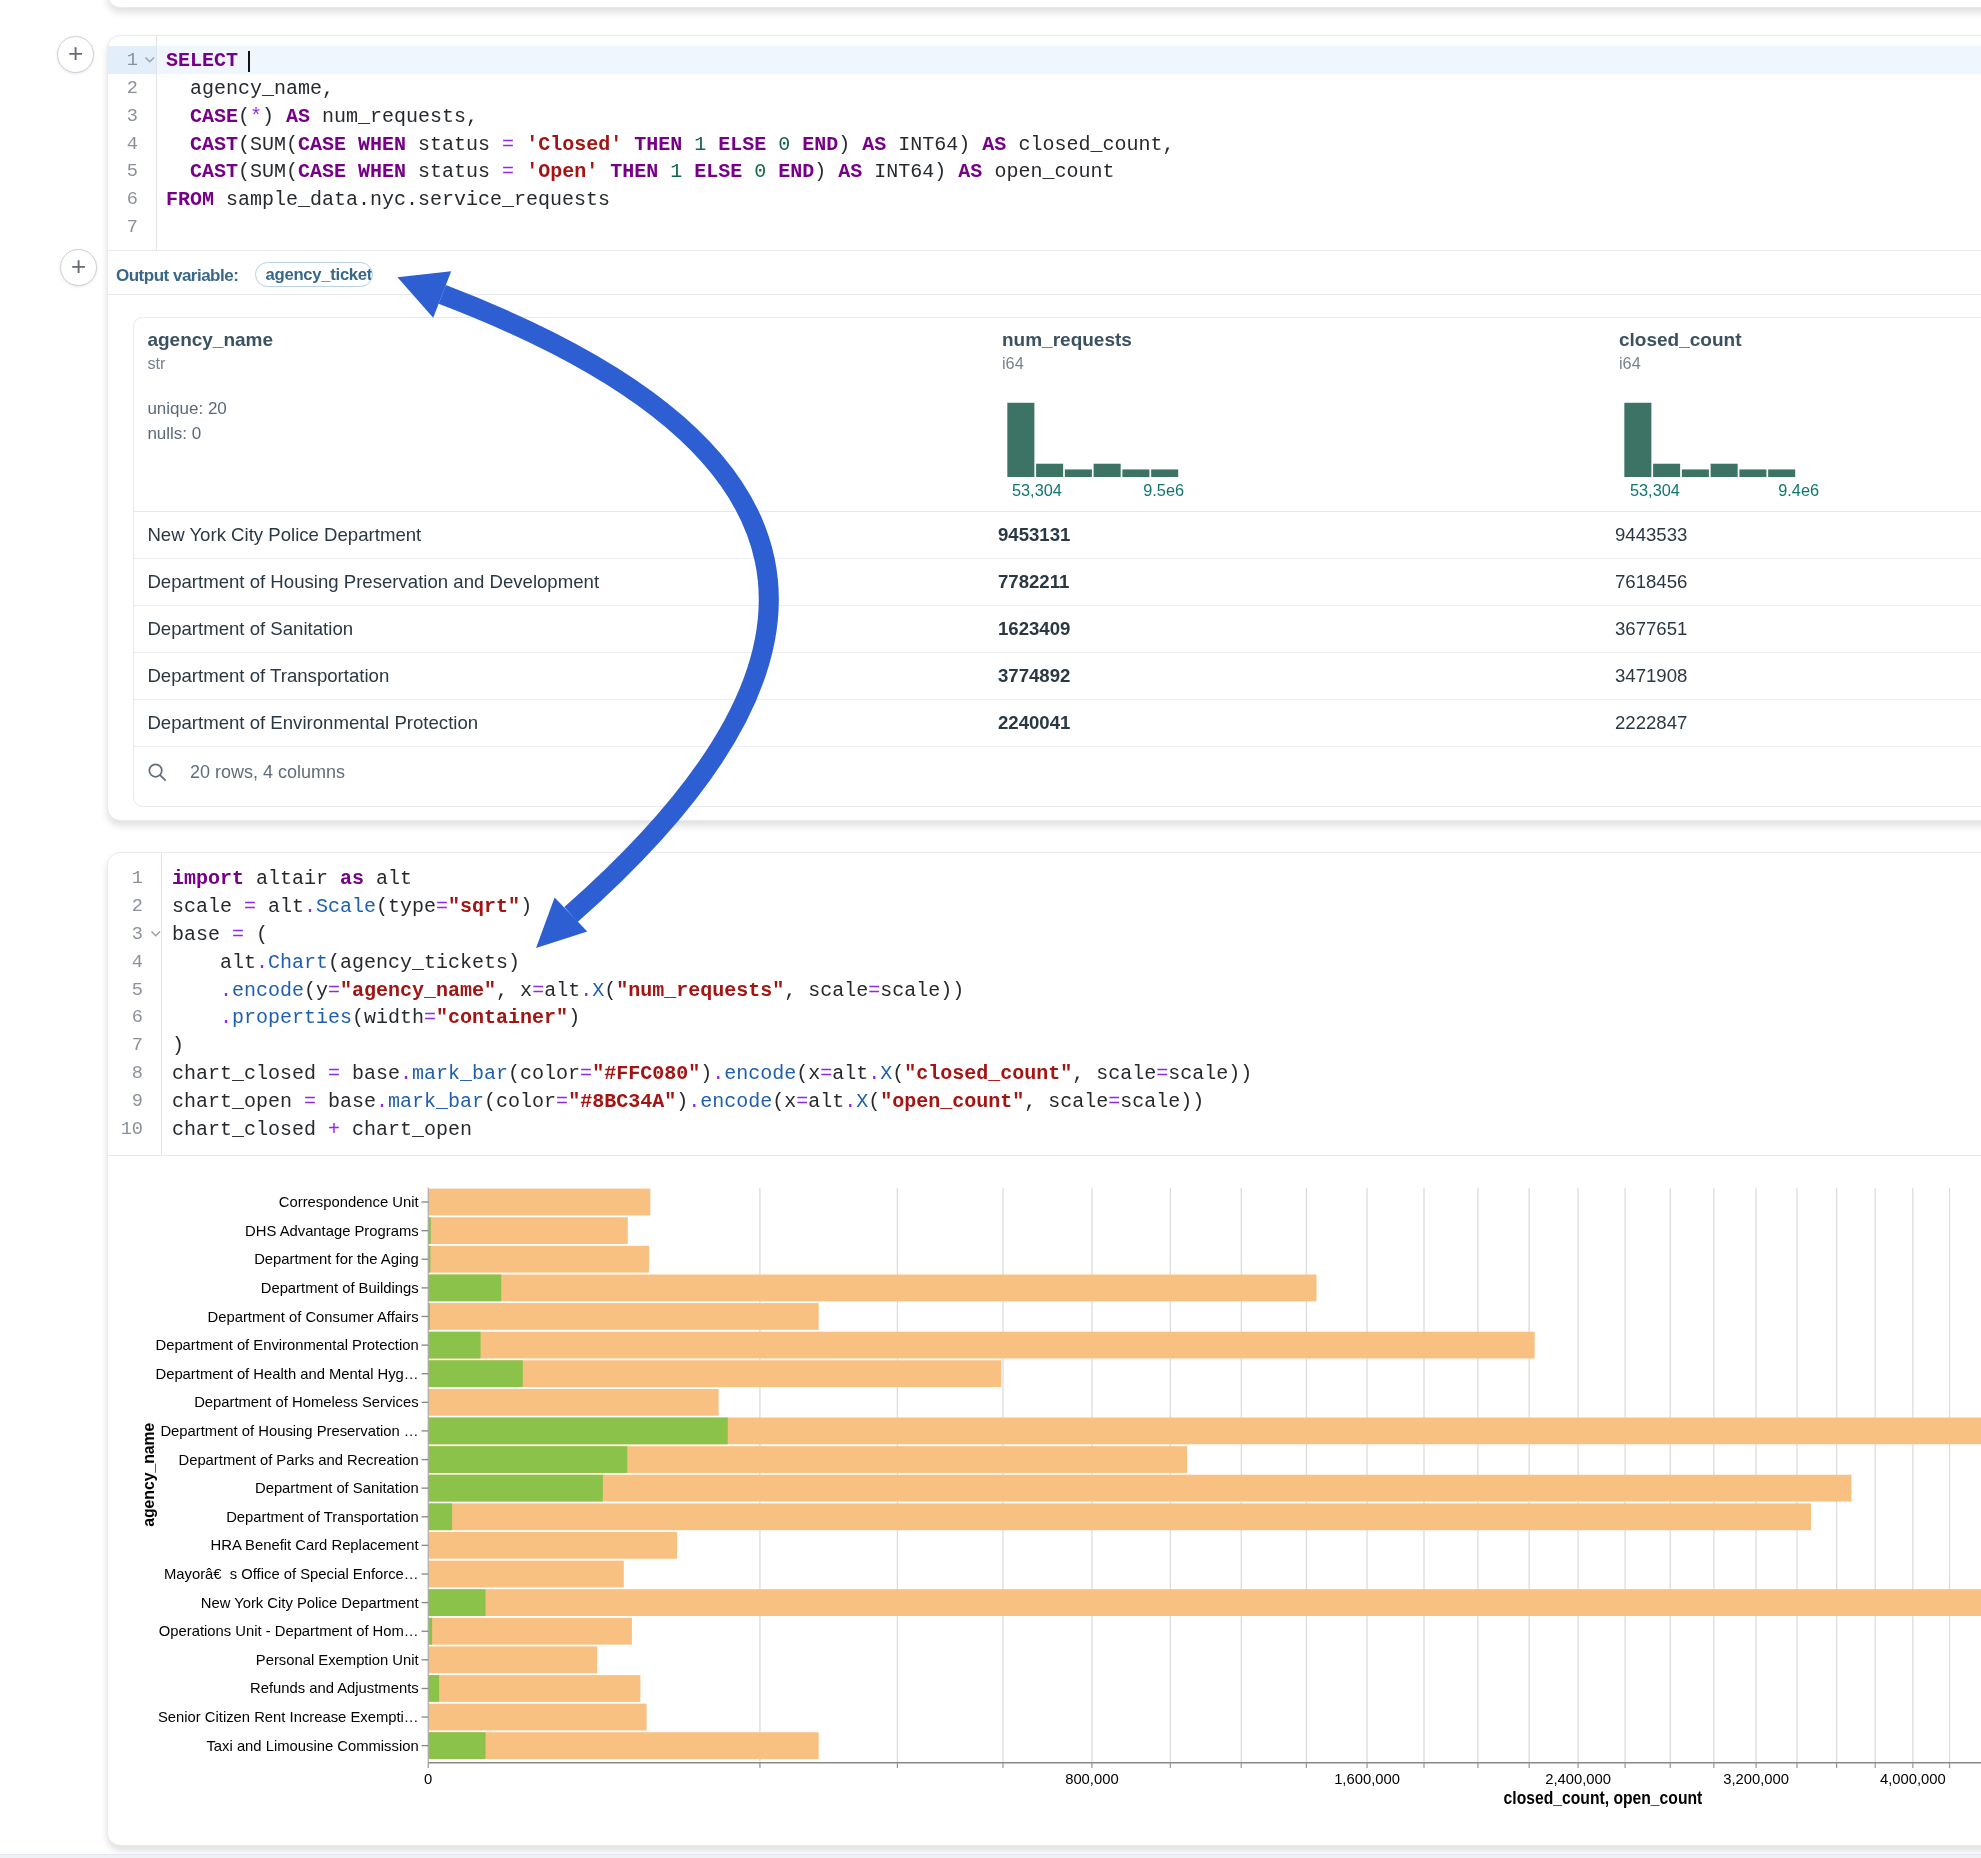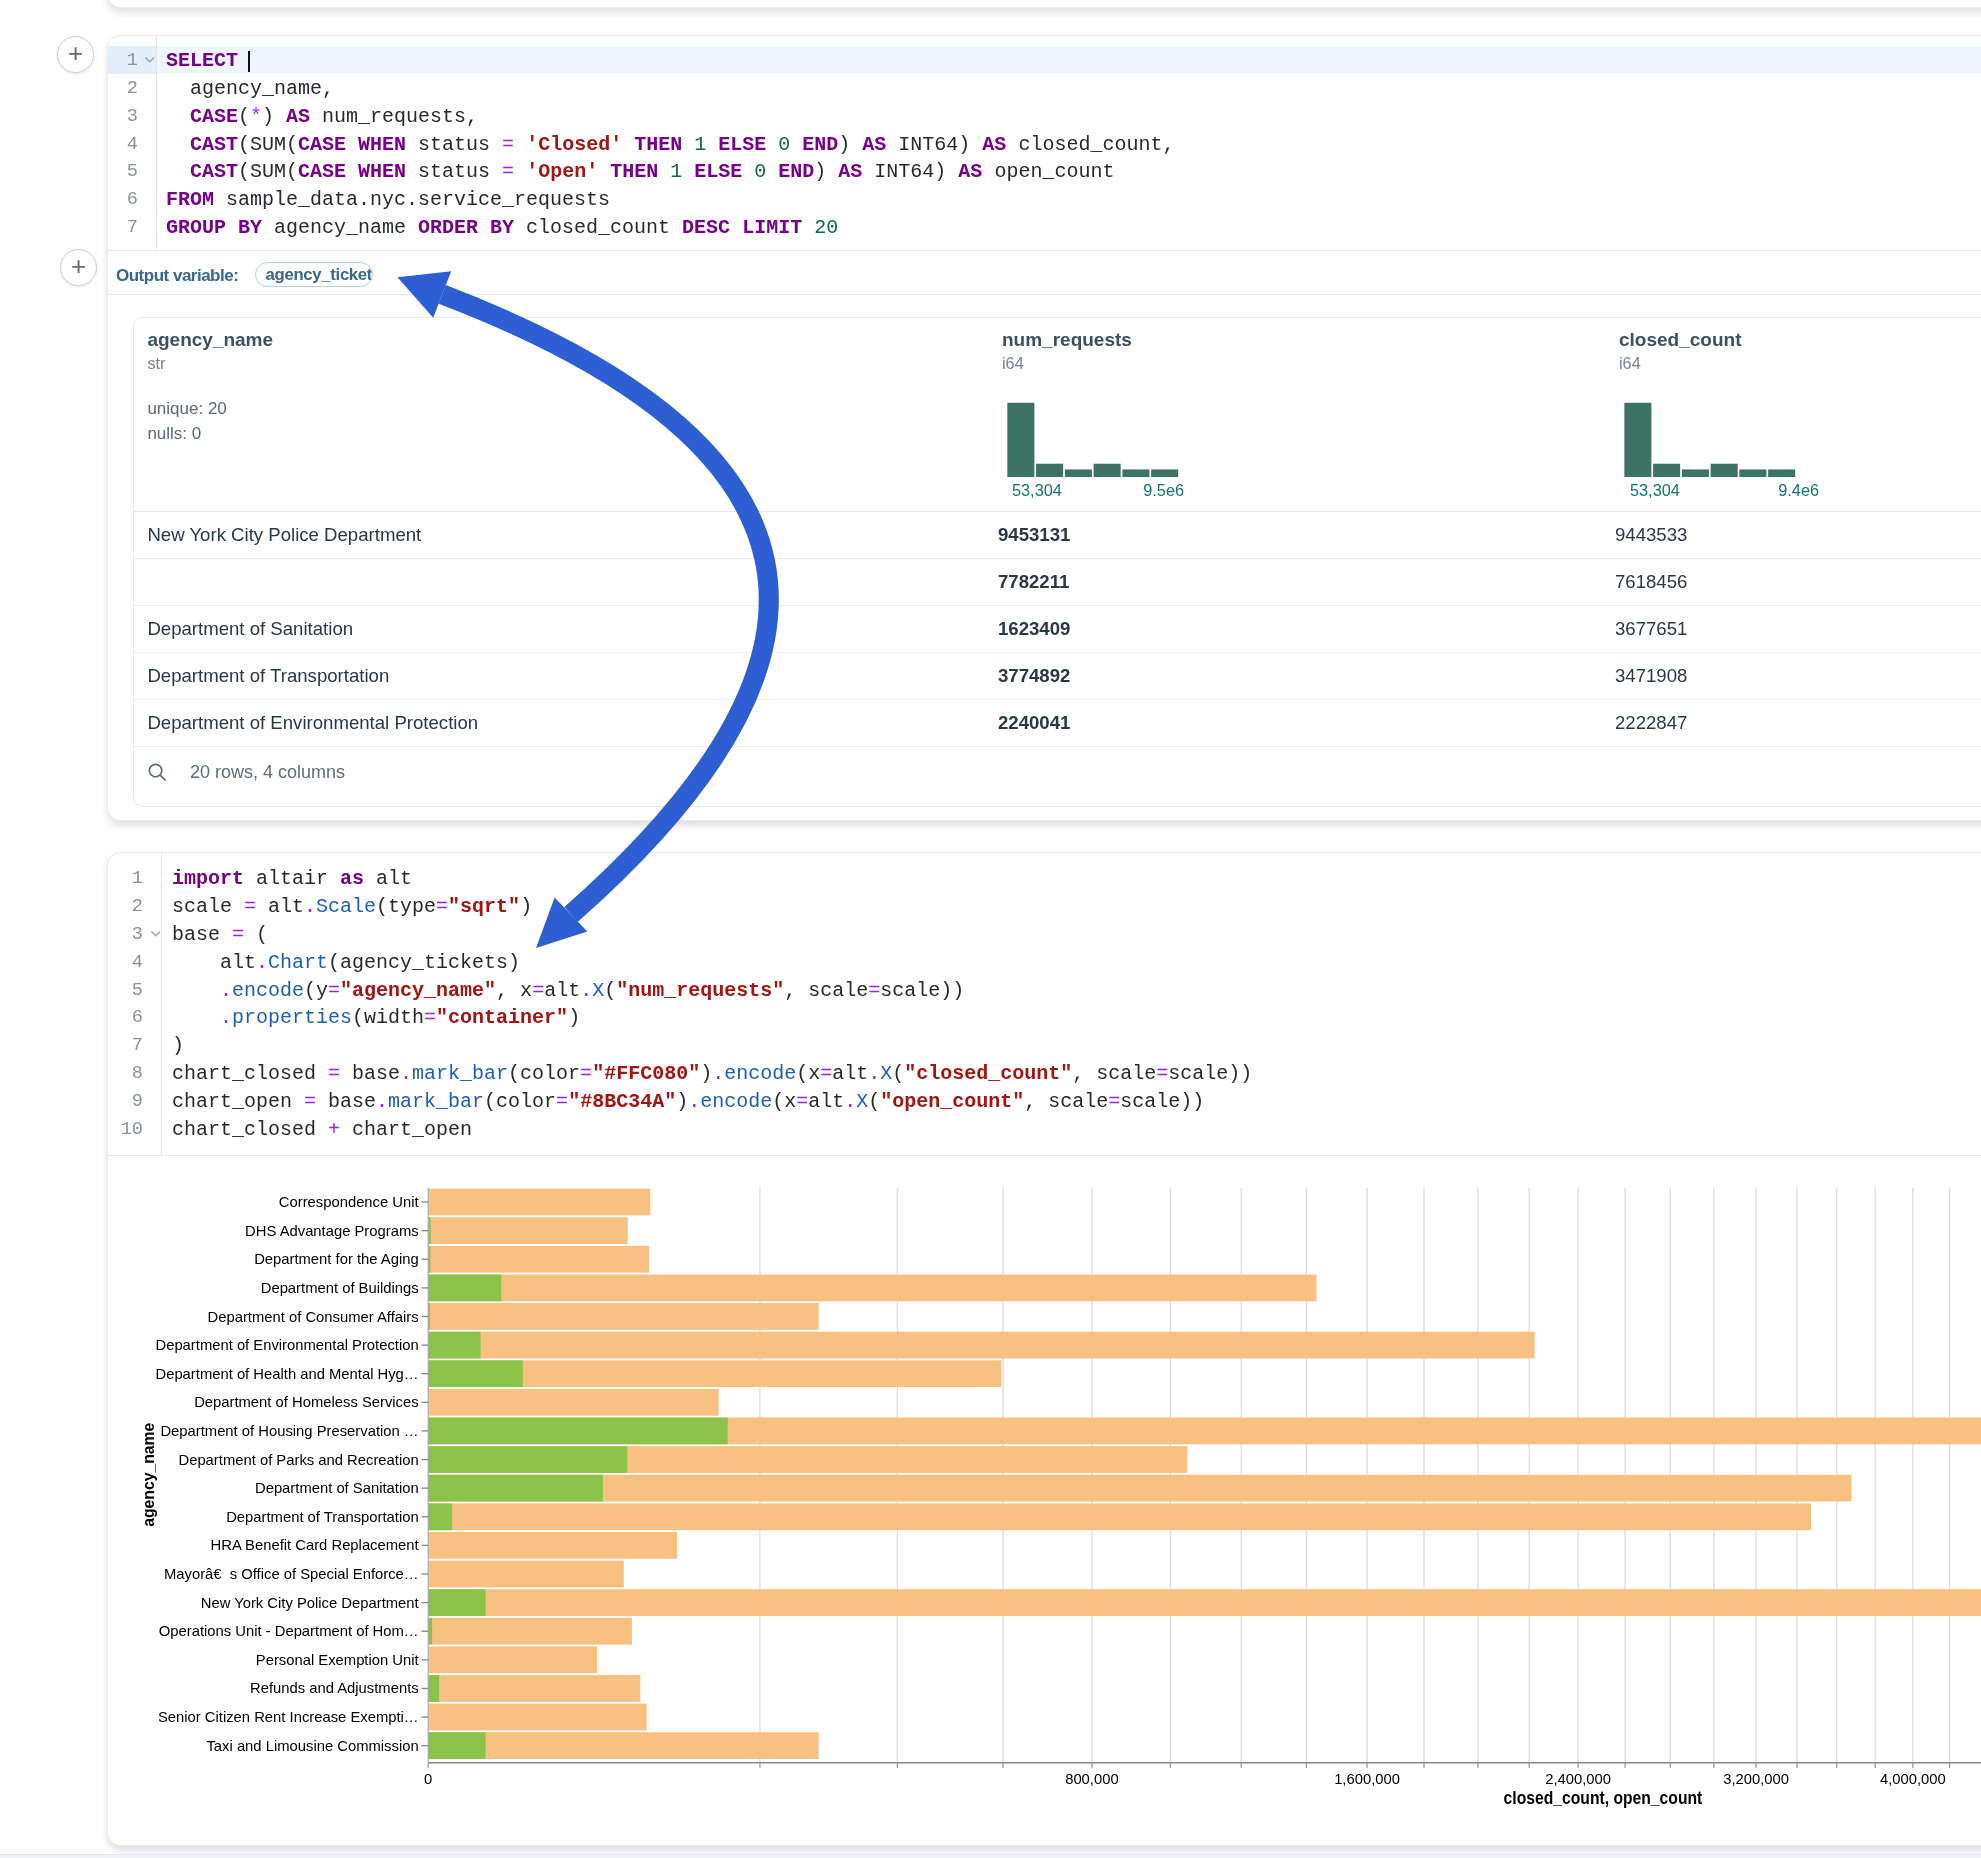--- a/index.html
+++ b/index.html
@@ -55,21 +55,20 @@
       <div class="cline" style="top:39px;left:58px">  agency_name,</div>
       <div class="gnum" style="top:67px;width:30px">3</div>
       <div class="cline" style="top:67px;left:58px">  <span class="k">CASE</span>(<span class="o">*</span>) <span class="k">AS</span> num_requests,</div>
       <div class="gnum" style="top:95px;width:30px">4</div>
       <div class="cline" style="top:95px;left:58px">  <span class="k">CAST</span>(SUM(<span class="k">CASE</span> <span class="k">WHEN</span> status <span class="o">=</span> <span class="s">'Closed'</span> <span class="k">THEN</span> <span class="n">1</span> <span class="k">ELSE</span> <span class="n">0</span> <span class="k">END</span>) <span class="k">AS</span> INT64) <span class="k">AS</span> closed_count,</div>
       <div class="gnum" style="top:122px;width:30px">5</div>
       <div class="cline" style="top:122px;left:58px">  <span class="k">CAST</span>(SUM(<span class="k">CASE</span> <span class="k">WHEN</span> status <span class="o">=</span> <span class="s">'Open'</span> <span class="k">THEN</span> <span class="n">1</span> <span class="k">ELSE</span> <span class="n">0</span> <span class="k">END</span>) <span class="k">AS</span> INT64) <span class="k">AS</span> open_count</div>
       <div class="gnum" style="top:150px;width:30px">6</div>
       <div class="cline" style="top:150px;left:58px"><span class="k">FROM</span> sample_data.nyc.service_requests</div>
       <div class="gnum" style="top:178px;width:30px">7</div>
-      <div class="cline" style="top:178px;left:58px"><span class="k">GROUP BY</span> agency_name <span class="k">ORDER BY</span> closed_count <span class="k">DESC</span> <span class="k">LIMIT</span> <span class="n">20</span></div>
       <svg class="chev" style="top:20px;left:36px" width="11.5" height="7.6" viewBox="0 0 12 8">
         <path d="M1.5 1.5 L6 6 L10.5 1.5" fill="none" stroke="#9aa2ad" stroke-width="1.6"></path>
       </svg>
     <div class="cursor" style="left:140px;top:14.5px"></div>
   </div>
   <div class="outbar" style="top:214px;height:43px">
     <div class="ovlabel" style="left:8px;top:15.3px">Output variable:</div>
     <div class="badge" style="left:147px;top:11px;width:106px;height:23.4px">agency_tickets</div>
   </div>
   <div class="card" style="left:25px;top:281px;width:1883px;height:488px">
@@ -101,20 +100,21 @@
       </svg>
     <div class="hlabel" style="left:1496px;top:163px">53,304</div>
     <div class="hlabel" style="left:1685px;top:163px;width:0;white-space:nowrap;direction:rtl">9.4e6</div>
     <div style="position:absolute;left:0;right:0;top:193px;border-top:1px solid #e7e9ec"></div>
     <div class="trow" style="top:193px">
         <span class="c1">New York City Police Department</span>
         <span class="c2">9453131</span>
         <span class="c3">9443533</span>
       </div>
       <div class="trow" style="top:240px">
+        <span class="c1">Department of Housing Preservation and Development</span>
         <span class="c2">7782211</span>
         <span class="c3">7618456</span>
       </div>
       <div class="trow" style="top:287px">
         <span class="c1">Department of Sanitation</span>
         <span class="c2">1623409</span>
         <span class="c3">3677651</span>
       </div>
       <div class="trow" style="top:334px">
         <span class="c1">Department of Transportation</span>

